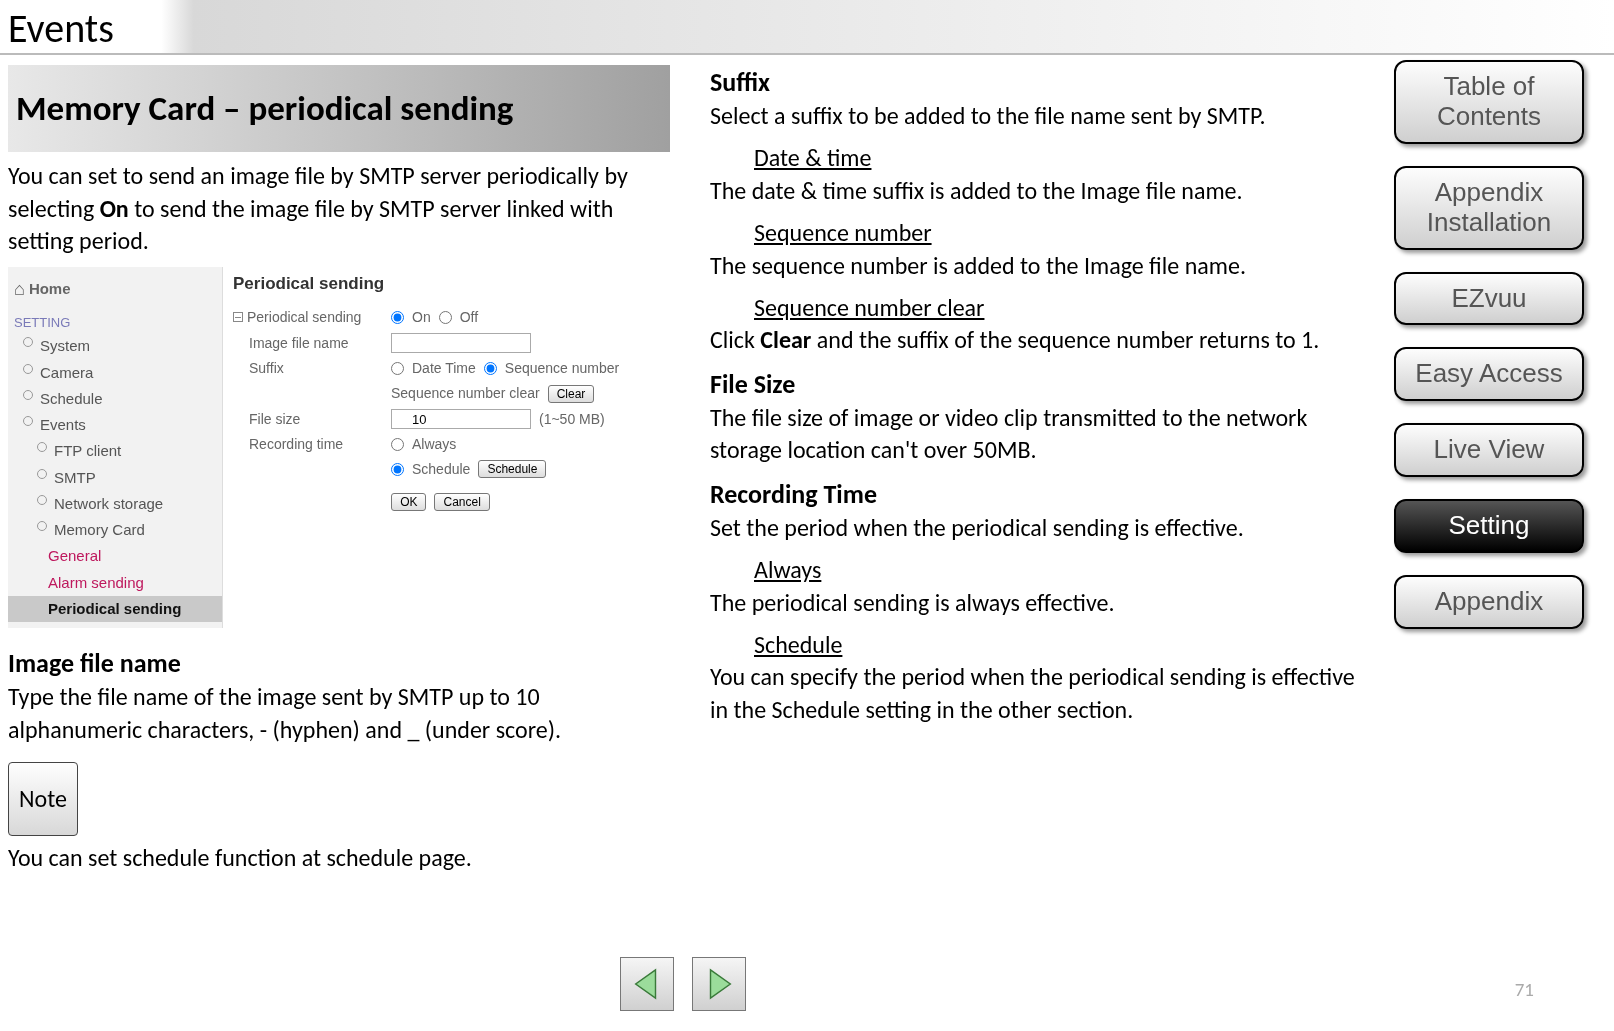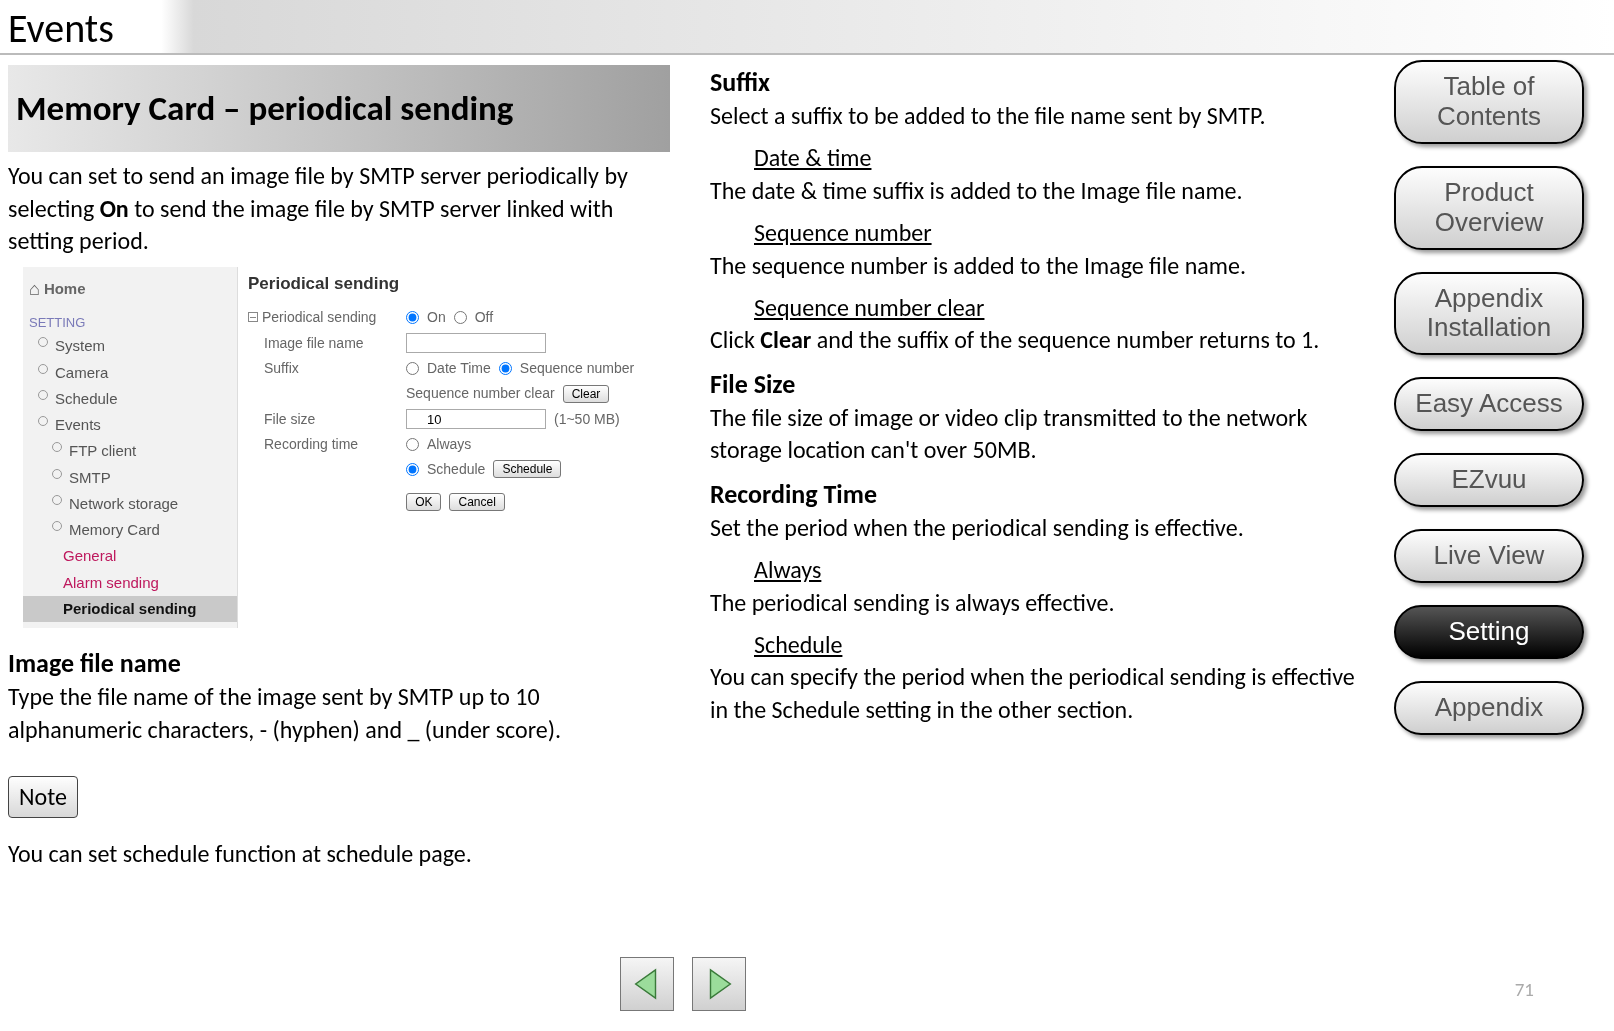--- a/index.html
+++ b/index.html
@@ -37,42 +37,42 @@
     padding: 20px 8px;
     margin-bottom: 8px;
   }
   .para { margin-bottom: 10px; }
   .bold { font-weight: bold; }
   .block-heading { font-weight: bold; font-size: 26px; }
   .sub-heading { text-decoration: underline; font-size: 24px; margin-left: 44px; }
   .note-btn {
     display: inline-block;
     font-size: 24px;
-    padding: 4px 10px;
+    padding: 20px 10px;
     border: 1px solid #444;
     border-radius: 4px;
     background: linear-gradient(to bottom, #fefefe, #d8d8d8);
-    margin: 20px 0;
+    margin: 6px 0;
   }
   
   .right-nav {
     position: absolute;
     right: 30px;
     top: 60px;
     width: 190px;
     display: flex;
     flex-direction: column;
     gap: 22px;
   }
   .nav-tab {
     font-family: "Comic Sans MS", cursive, sans-serif;
     font-size: 26px;
     text-align: center;
     padding: 10px 6px;
-    border-radius: 28px;
+    border-radius: 12px;
     border: 2px solid #000;
     background: linear-gradient(to bottom, #fdfdfd, #cfcfcf);
     color: #555;
     box-shadow: 3px 3px 4px rgba(0,0,0,0.4);
     line-height: 1.15;
     cursor: pointer;
   }
   .nav-tab.active {
     background: linear-gradient(to bottom, #555, #000);
     color: #fff;
@@ -101,21 +101,21 @@
     justify-content: center;
     cursor: pointer;
   }
   .arrow-btn svg { width: 34px; height: 34px; }
   
   .settings-mock {
     display: flex;
     font-family: Arial, sans-serif;
     font-size: 15px;
     color: #555;
-    margin: 8px 0 18px 15px;
+    margin: 8px 0 18px 0;
     border-top: 0;
     width: 640px;
   }
   .mock-sidebar {
     width: 215px;
     background: #f2f2f2;
     border-right: 1px solid #ddd;
     padding: 6px 0;
   }
   .mock-sidebar .home {
@@ -324,24 +324,23 @@
     <div class="sub-heading">Always</div>
     <div class="para">The periodical sending is always effective.</div>
 
     <div class="sub-heading">Schedule</div>
     <div class="para">You can specify the period when the periodical sending is effective in the Schedule setting in the other section.</div>
   </div>
 </div>
 
 <div class="right-nav">
   <div class="nav-tab">Table of Contents</div>
-  <div class="nav-tab">Product Overview</div>
   <div class="nav-tab">Appendix Installation</div>
+  <div class="nav-tab">EZvuu</div>
   <div class="nav-tab">Easy Access</div>
-  <div class="nav-tab">EZvuu</div>
   <div class="nav-tab">Live View</div>
   <div class="nav-tab active">Setting</div>
   <div class="nav-tab">Appendix</div>
 </div>
 
 <div class="page-number">71</div>
 
 <div class="nav-arrows">
   <div class="arrow-btn">
     <svg viewBox="0 0 24 24">

